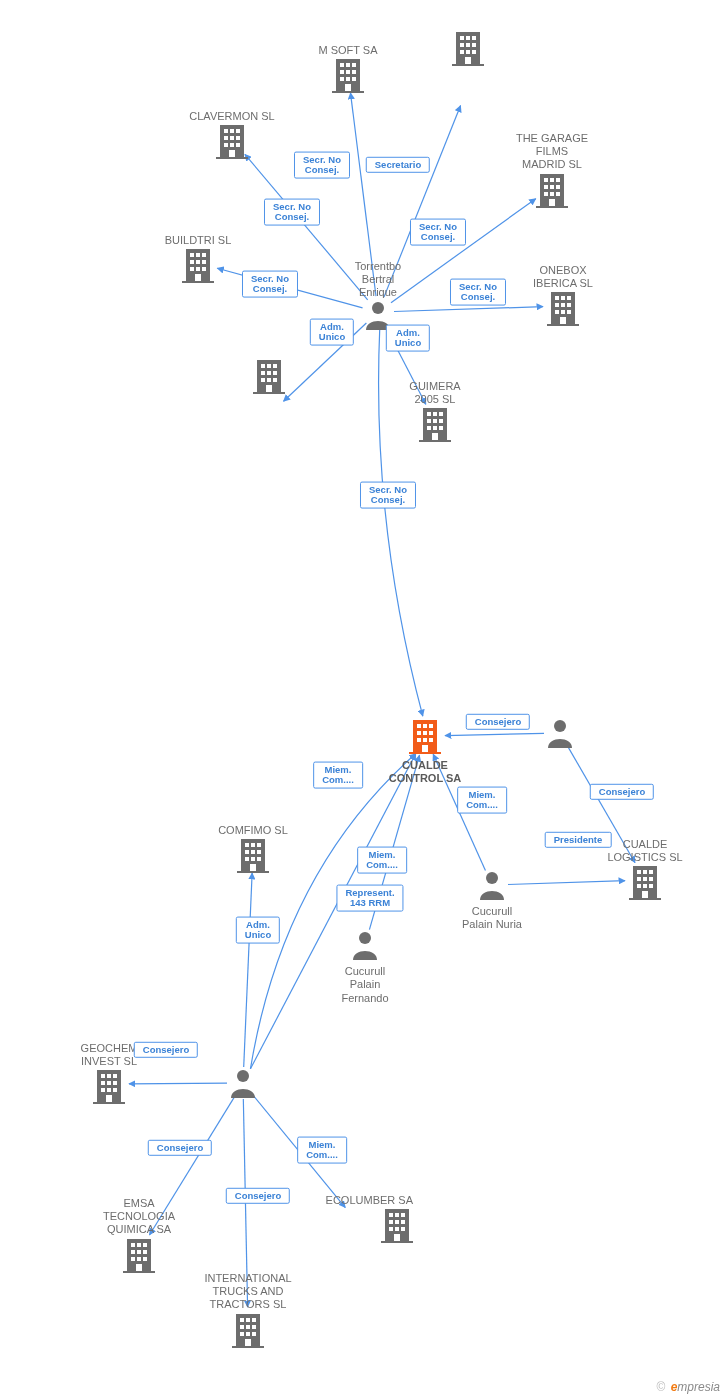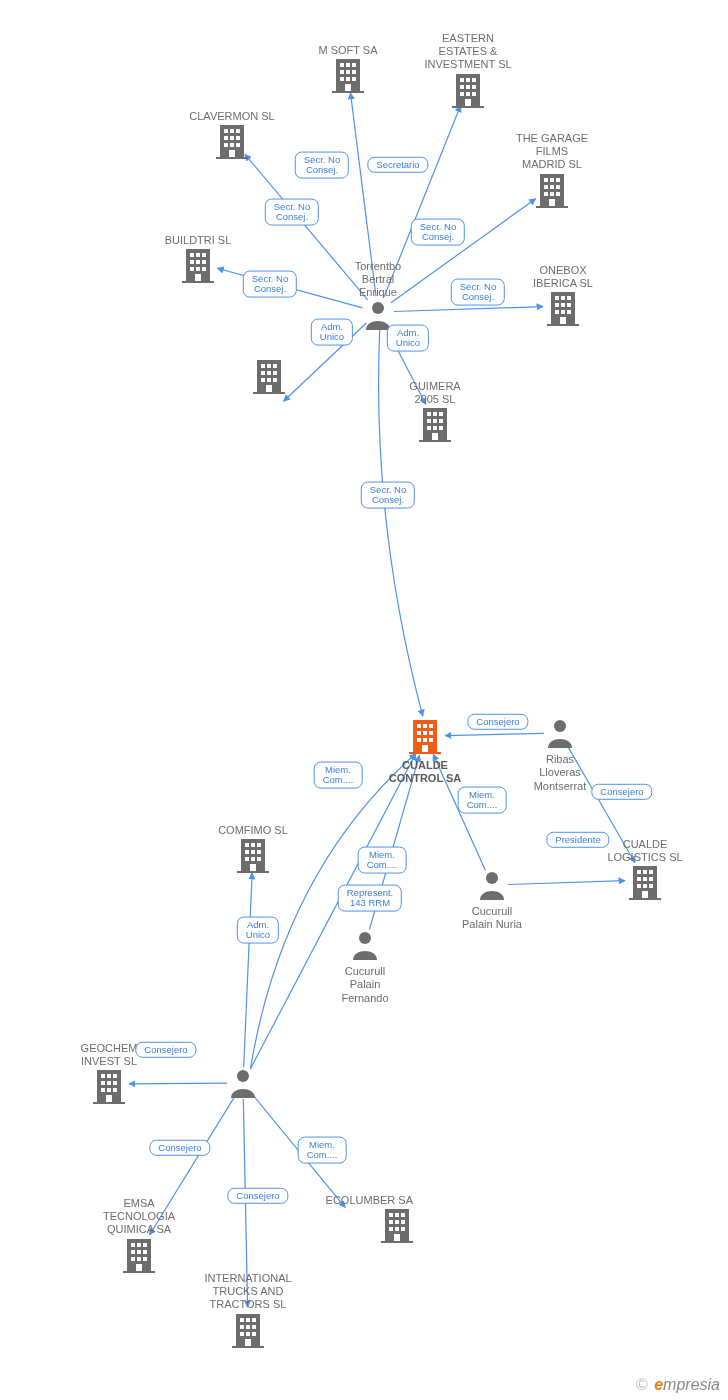--- a/index.html
+++ b/index.html
@@ -33,30 +33,31 @@
 
   .edge-label {
     position: absolute;
     transform: translate(-50%, -50%);
     background: #ffffff;
     border: 1px solid #4f93e8;
     color: #3b82d6;
     font-size: 9.5px;
     line-height: 1.1;
     padding: 2px 8px;
-    border-radius: 7px;
+    border-radius: 2px;
     white-space: pre;
     text-align: center;
+    font-weight: bold;
   }
 
   .copyright {
     position: absolute;
     right: 8px;
     bottom: 6px;
-    font-size: 16px;
+    font-size: 12px;
     color: #888;
   }
   .copyright .c { color: #bdbdbd; margin-right: 2px; }
   .copyright .e1 { color: #f27b13; font-style: italic; font-weight: bold; }
   .copyright .e2 { color: #8a8a8a; font-style: italic; }
 </style>
 </head>
 <body>
 
 <div class="canvas">
@@ -116,21 +117,21 @@
           <rect x="20" y="6" width="4" height="4" fill="#fff"></rect>
     <rect x="8" y="13" width="4" height="4" fill="#fff"></rect>
           <rect x="14" y="13" width="4" height="4" fill="#fff"></rect>
           <rect x="20" y="13" width="4" height="4" fill="#fff"></rect>
     <rect x="8" y="20" width="4" height="4" fill="#fff"></rect>
           <rect x="14" y="20" width="4" height="4" fill="#fff"></rect>
           <rect x="20" y="20" width="4" height="4" fill="#fff"></rect>
     <rect x="13" y="27" width="6" height="7" fill="#fff"></rect>
     <rect x="0" y="34" width="32" height="2" fill="#6d6d6d"></rect>
   </svg></div>
-      <div class="node" style="left: 468px; top: 30px;"><span class="label"><span>EASTERN</span><br><span>ESTATES &amp;</span><br><span>INVESTMENT SL</span></span><svg class="icon building" viewBox="0 0 32 36">
+      <div class="node" style="left: 468px; top: 30px;"><svg class="icon building" viewBox="0 0 32 36">
     <rect x="4" y="2" width="24" height="32" fill="#6d6d6d"></rect>
     <rect x="8" y="6" width="4" height="4" fill="#fff"></rect>
           <rect x="14" y="6" width="4" height="4" fill="#fff"></rect>
           <rect x="20" y="6" width="4" height="4" fill="#fff"></rect>
     <rect x="8" y="13" width="4" height="4" fill="#fff"></rect>
           <rect x="14" y="13" width="4" height="4" fill="#fff"></rect>
           <rect x="20" y="13" width="4" height="4" fill="#fff"></rect>
     <rect x="8" y="20" width="4" height="4" fill="#fff"></rect>
           <rect x="14" y="20" width="4" height="4" fill="#fff"></rect>
           <rect x="20" y="20" width="4" height="4" fill="#fff"></rect>
@@ -217,21 +218,21 @@
           <rect x="20" y="13" width="4" height="4" fill="#fff"></rect>
     <rect x="8" y="20" width="4" height="4" fill="#fff"></rect>
           <rect x="14" y="20" width="4" height="4" fill="#fff"></rect>
           <rect x="20" y="20" width="4" height="4" fill="#fff"></rect>
     <rect x="13" y="27" width="6" height="7" fill="#fff"></rect>
     <rect x="0" y="34" width="32" height="2" fill="#6d6d6d"></rect>
   </svg></div>
       <div class="node" style="left: 560px; top: 718px;"><svg class="icon person" viewBox="0 0 28 30">
     <circle cx="14" cy="8" r="6" fill="#6d6d6d"></circle>
     <path d="M2 30 C2 18 26 18 26 30 Z" fill="#6d6d6d"></path>
-  </svg><span class="label"><span>Ribas</span><br><span>Lloveras</span><br><span>Montserrat</span></span></div>
+  </svg></div>
       <div class="node" style="left: 645px; top: 836px;"><span class="label"><span>CUALDE</span><br><span>LOGISTICS SL</span></span><svg class="icon building" viewBox="0 0 32 36">
     <rect x="4" y="2" width="24" height="32" fill="#6d6d6d"></rect>
     <rect x="8" y="6" width="4" height="4" fill="#fff"></rect>
           <rect x="14" y="6" width="4" height="4" fill="#fff"></rect>
           <rect x="20" y="6" width="4" height="4" fill="#fff"></rect>
     <rect x="8" y="13" width="4" height="4" fill="#fff"></rect>
           <rect x="14" y="13" width="4" height="4" fill="#fff"></rect>
           <rect x="20" y="13" width="4" height="4" fill="#fff"></rect>
     <rect x="8" y="20" width="4" height="4" fill="#fff"></rect>
           <rect x="14" y="20" width="4" height="4" fill="#fff"></rect>

